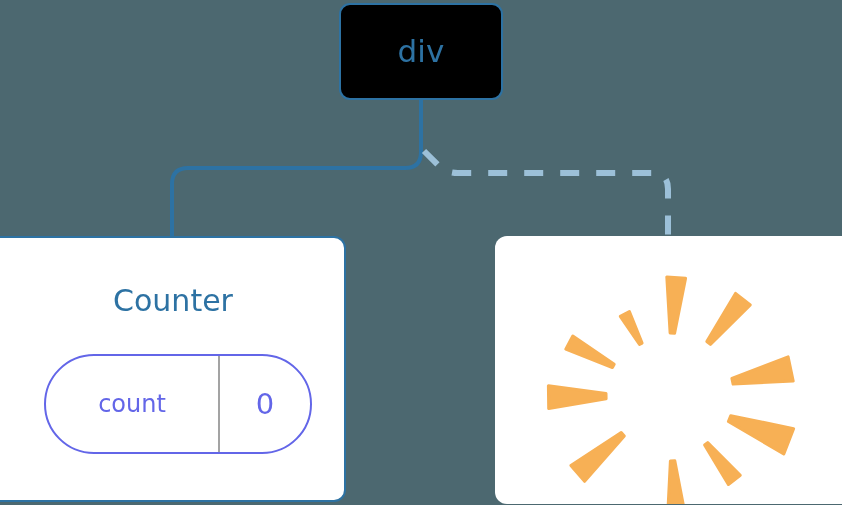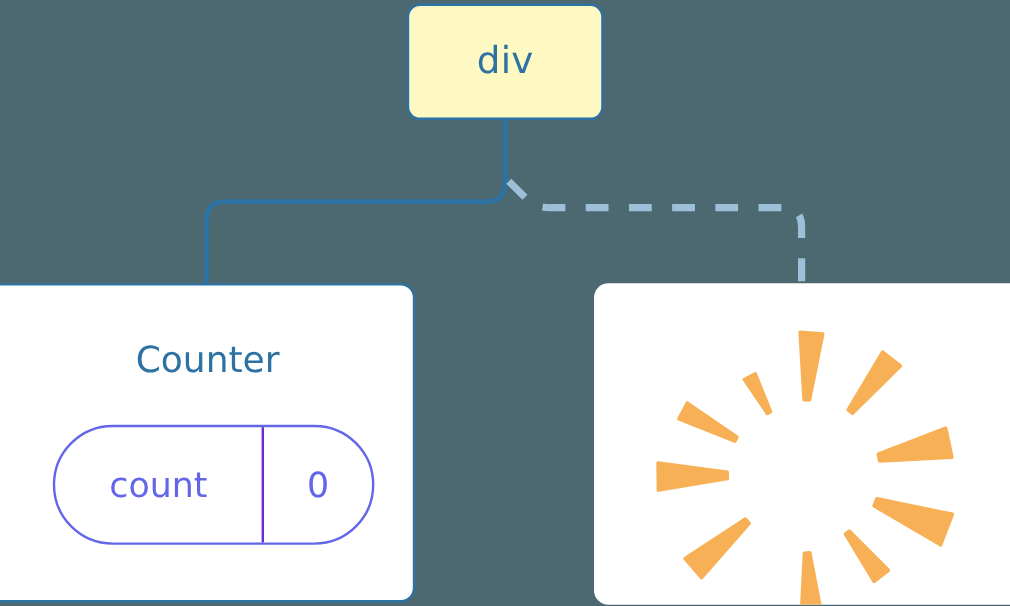--- a/index.html
+++ b/index.html
@@ -30,21 +30,21 @@
     pointer-events: none;
   }
 
   
   #root-node {
     position: absolute;
     left: 339px;
     top: 3px;
     width: 164px;
     height: 97px;
-    background: #fef9c3;
+    background: #000000;
     border: 2px solid #2d72a3;
     border-radius: 11px;
     box-sizing: border-box;
     display: flex;
     align-items: center;
     justify-content: center;
   }
   #root-node .node-label {
     color: #2d72a3;
     font-size: 31px;
@@ -89,22 +89,22 @@
     background: #ffffff;
     display: flex;
     align-items: stretch;
   }
   #state-pill .pill-key {
     flex: 0 0 174px;
     display: flex;
     align-items: center;
     justify-content: center;
     color: #6366e8;
-    font-size: 29px;
-    border-right: 2px solid #6d28d9;
+    font-size: 24px;
+    border-right: 2px solid #a3a3a3;
     box-sizing: border-box;
   }
   #state-pill .pill-val {
     flex: 1 1 auto;
     display: flex;
     align-items: center;
     justify-content: center;
     color: #6366e8;
     font-size: 29px;
   }

